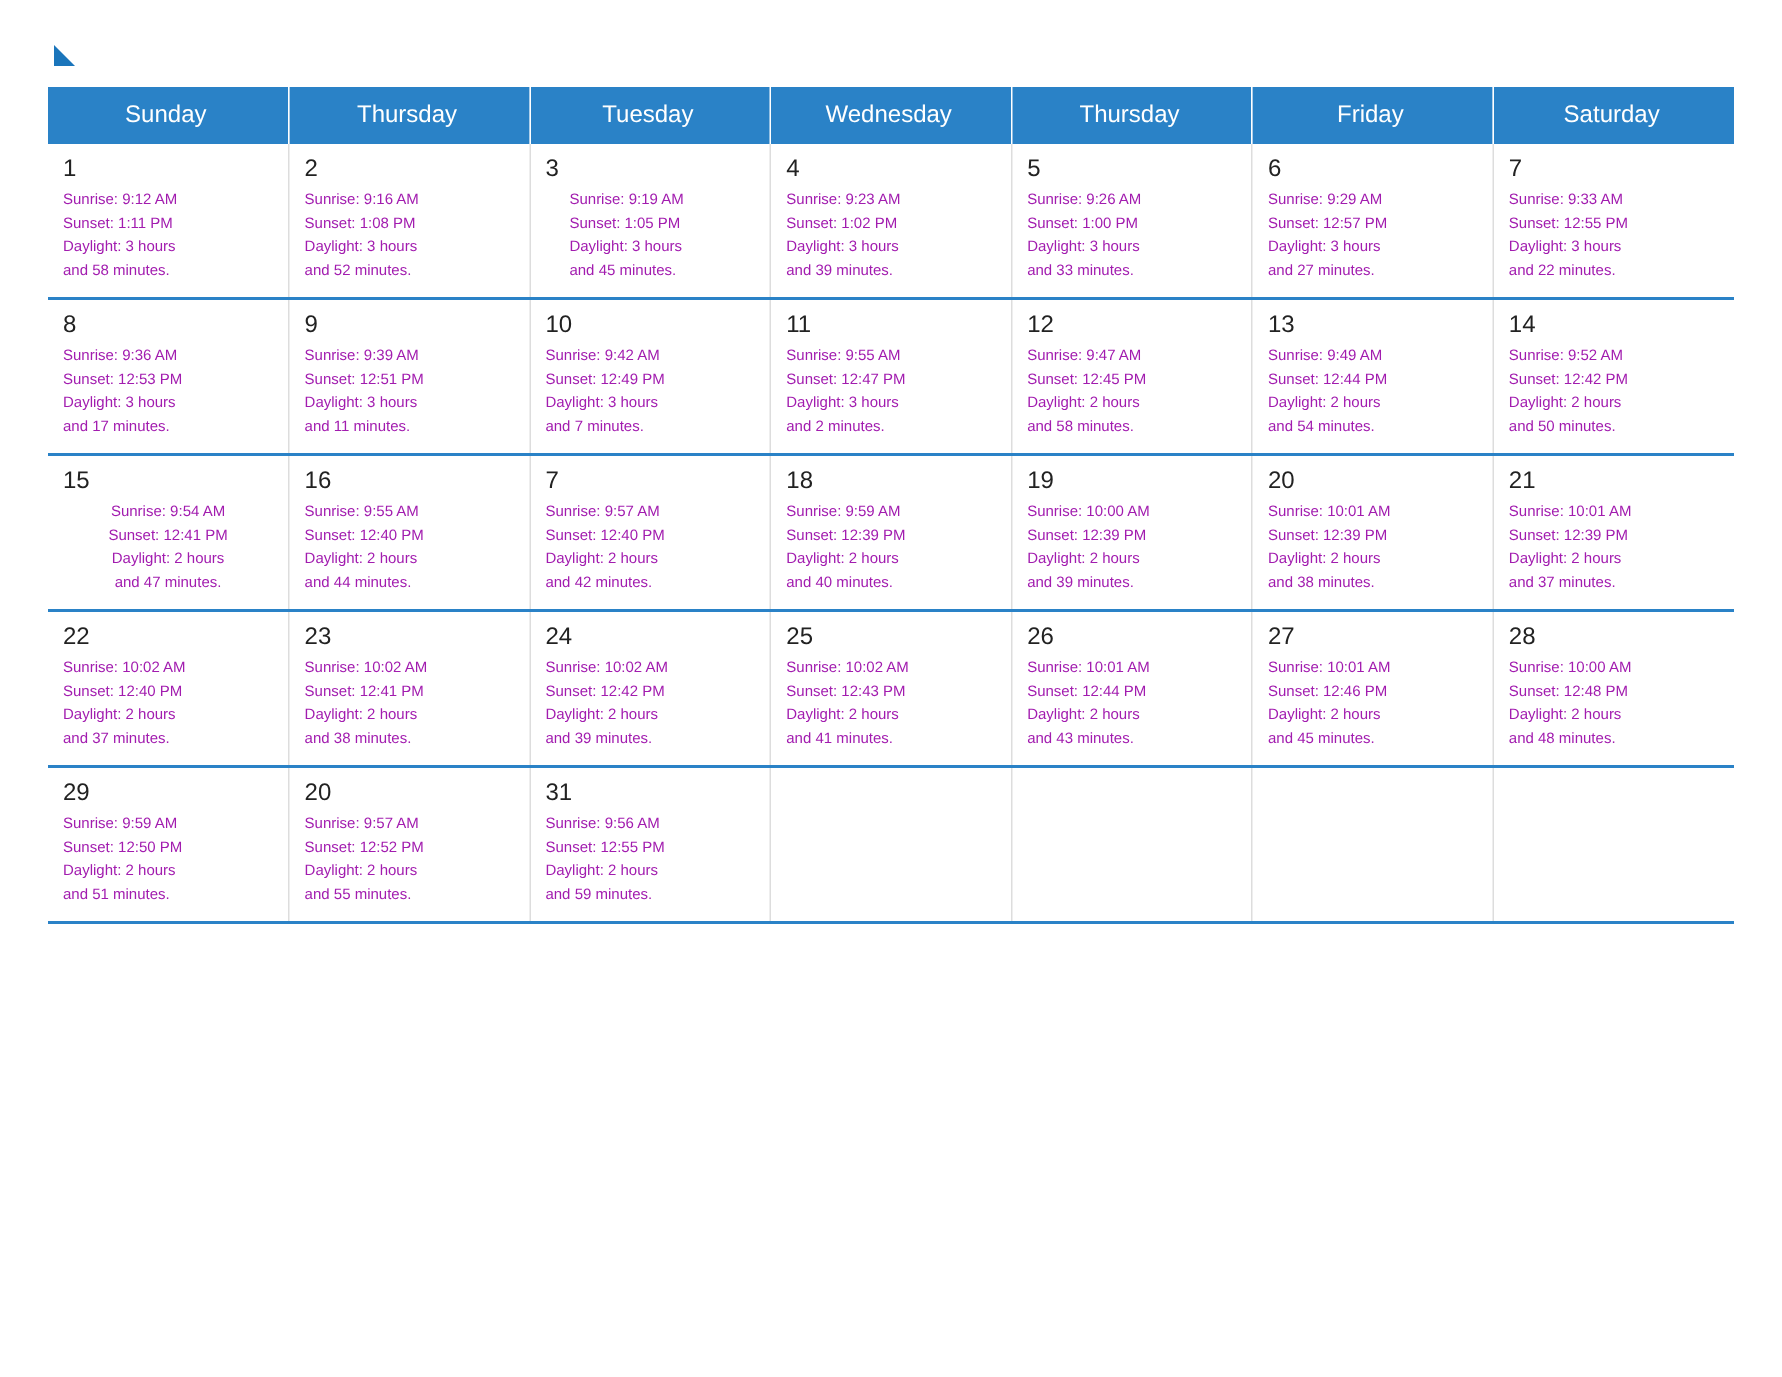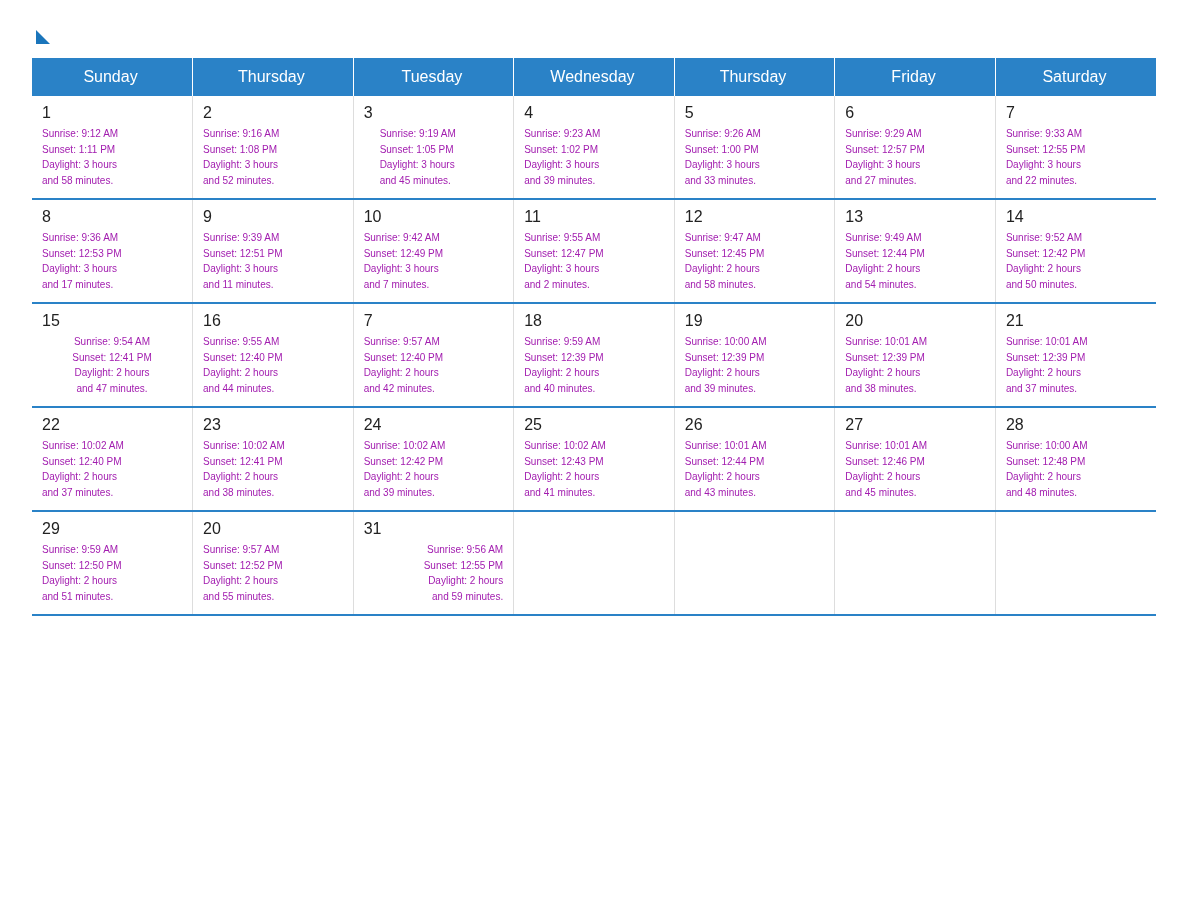--- a/index.html
+++ b/index.html
@@ -345,21 +345,21 @@
         </td>
         <td>
           <span class="day-num">20</span>
           <div class="day-info" style="white-space: pre-line;">Sunrise: 9:57 AM
 Sunset: 12:52 PM
 Daylight: 2 hours
 and 55 minutes.</div>
         </td>
         <td>
           <span class="day-num">31</span>
-          <div class="day-info" style="white-space: pre-line; text-align: right;">Sunrise: 9:56 AM
+          <div class="day-info" style="white-space: pre-line;">Sunrise: 9:56 AM
 Sunset: 12:55 PM
 Daylight: 2 hours
 and 59 minutes.</div>
         </td>
         <td class="empty-cell"></td>
         <td class="empty-cell"></td>
         <td class="empty-cell"></td>
         <td class="empty-cell"></td>
       </tr>
     </tbody>

